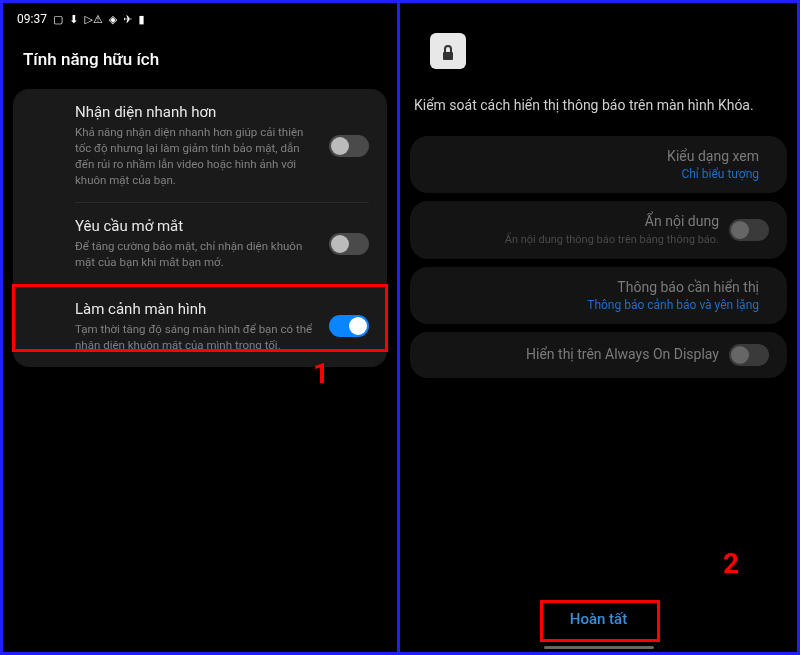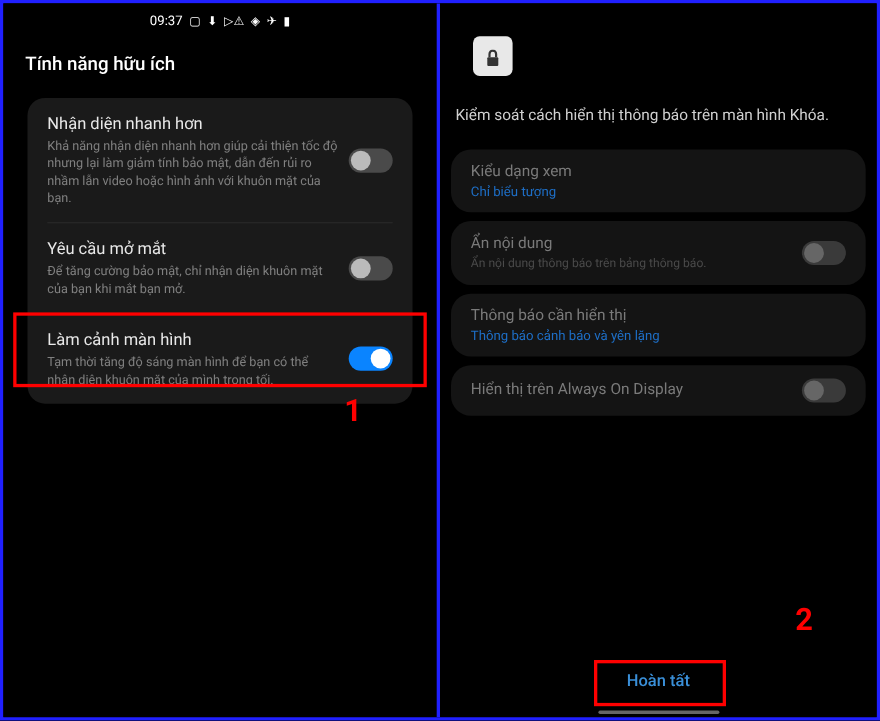--- a/index.html
+++ b/index.html
@@ -14,44 +14,45 @@
     .panel {
       width: 50%;
       height: 100%;
       background: #000;
       position: relative;
       overflow: hidden;
     }
     .panel-left { border-right: 3px solid #2020ff; }
     .status-bar {
       display: flex;
-      justify-content: center;
+      justify-content: flex-start;
       align-items: center;
       padding: 8px 14px 4px;
       color: #fff;
       font-size: 12px;
       height: 28px;
     }
     .status-left, .status-right {
       display: flex;
       align-items: center;
       gap: 6px;
     }
     .status-icon { font-size: 11px; }
     .page-title {
       color: #fff;
       font-size: 17px;
       font-weight: 500;
       padding: 18px 20px 20px;
     }
     .card {
       background: #1a1a1a;
-      margin: 0 22px;
+      margin: 0 10px;
       border-radius: 16px;
       overflow: hidden;
+      padding-left: 44px;
     }
     .setting-row {
       display: flex;
       align-items: center;
       padding: 14px 18px;
       position: relative;
     }
     .setting-text { flex: 1; padding-right: 10px; }
     .setting-title {
       color: #e8e8e8;
@@ -118,20 +119,21 @@
       color: #d0d0d0;
       font-size: 14px;
       line-height: 1.5;
       padding: 26px 14px 20px;
     }
     .card-dim {
       background: #141414;
       margin: 0 10px 8px;
       border-radius: 18px;
       overflow: hidden;
+      text-align: right;
     }
     .card-dim .setting-row { padding: 12px 18px; }
     .card-dim .setting-title { color: #7a7a7a; font-size: 14px; }
     .card-dim .setting-desc { color: #4a4a4a; font-size: 11px; }
     .done-btn {
       color: #3a8fd8;
       font-size: 15px;
       font-weight: 500;
       text-align: right;
       padding: 10px 20px;

